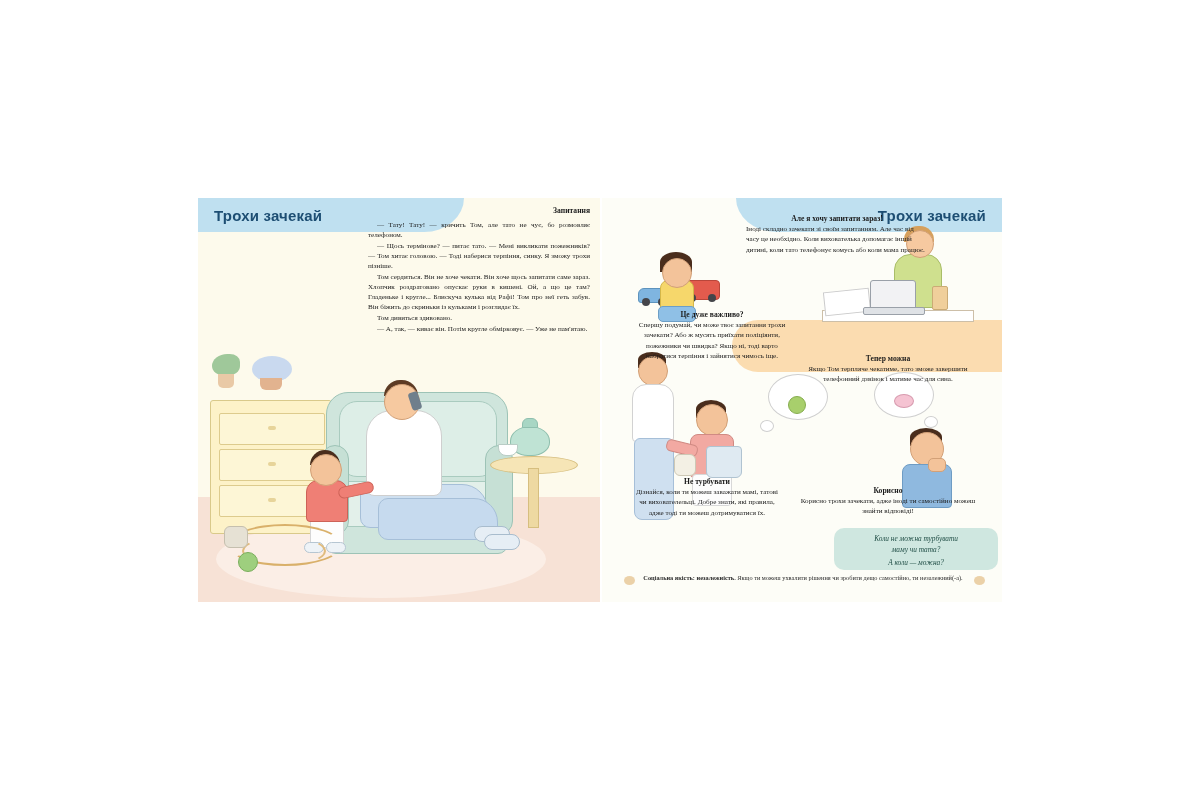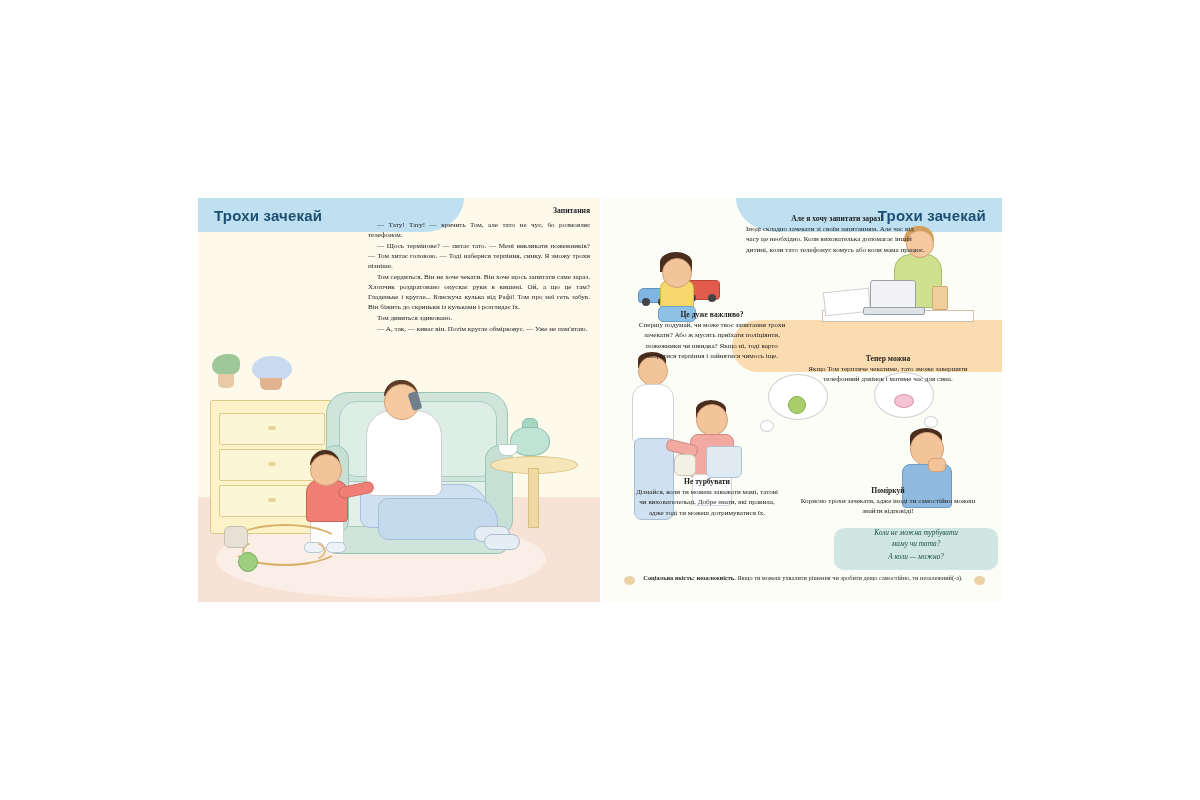--- a/index.html
+++ b/index.html
@@ -299,20 +299,21 @@
     left: 232px; top: 330px; width: 164px; height: 42px;
     background: #cfe7e0;
     border-radius: 10px 10px 10px 10px;
   }
   .mint-box .q {
     font-style: italic;
     font-size: 7.3px;
     text-align: center;
     color: #1e4c44;
     line-height: 1.5;
+    padding-top: 6px;
   }
 
   .footer-note {
     position: absolute;
     left: 36px; top: 376px; width: 330px;
     text-align: center;
     font-size: 6.3px;
     line-height: 1.35;
     color: #2b2b2b;
   }
@@ -572,21 +573,21 @@
       <p class="r-title">Тепер можна</p>
       <p class="r-text">Якщо Том терпляче чекатиме, тато зможе завершити телефонний дзвінок і матиме час для сина.</p>
     </div>
 
     <div class="r-block" style="left:30px; top:279px; width:150px;">
       <p class="r-title">Не турбувати</p>
       <p class="r-text">Дізнайся, коли ти можеш заважати мамі, татові чи вихователельці. Добре знати, які правила, адже тоді ти можеш дотримуватися їх.</p>
     </div>
 
     <div class="r-block" style="left:196px; top:288px; width:180px;">
-      <p class="r-title">Поміркуй</p>
+      <p class="r-title">Корисно</p>
       <p class="r-text">Корисно трохи зачекати, адже іноді ти самостійно можеш знайти відповіді!</p>
     </div>
 
     <div class="mint-box">
       <div class="q">Коли не можна турбувати</div>
       <div class="q" style="padding-top:0;font-style:italic;">маму чи тата?</div>
       <div class="q" style="padding-top:2px;">А коли — можна?</div>
     </div>
 
     <div class="paw p1"></div>

